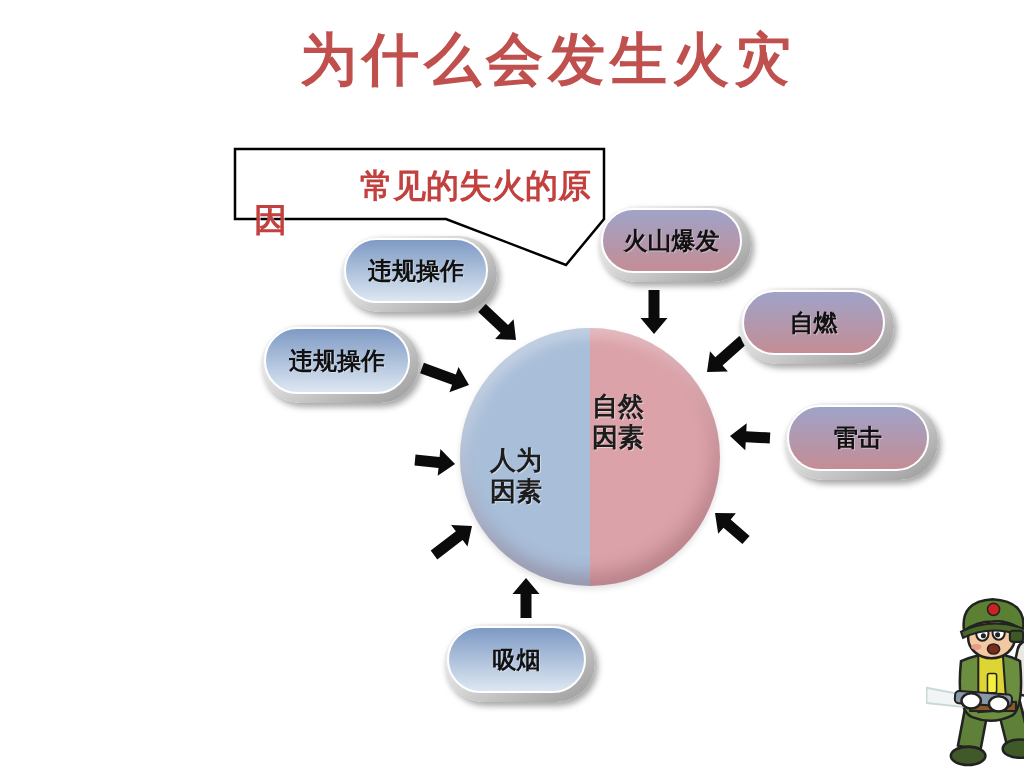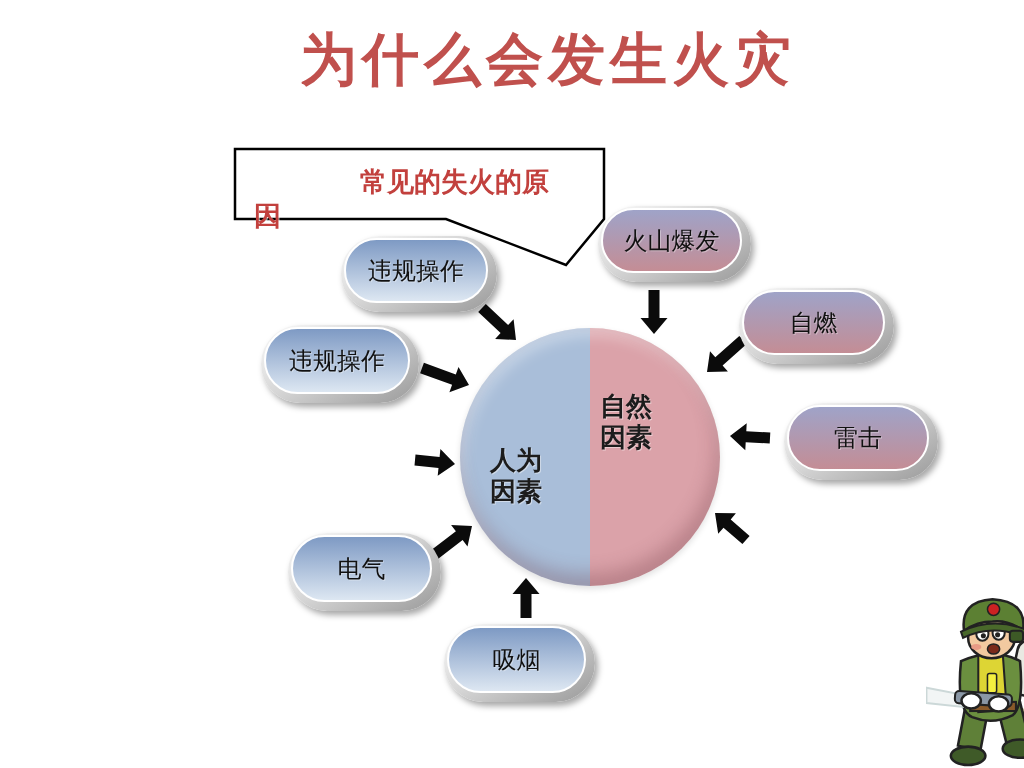--- a/index.html
+++ b/index.html
@@ -5,45 +5,45 @@
   html,body{margin:0;padding:0;background:#fff;}
   .slide{position:relative;width:1024px;height:768px;background:#ffffff;overflow:hidden;
          font-family:"Liberation Sans","DejaVu Sans",sans-serif;margin-left:36px;}
   .layer{position:absolute;left:0;top:0;width:1024px;height:768px;pointer-events:none;}
 
   .title{position:absolute;left:0;top:22px;width:1024px;text-align:center;
          font-size:57px;font-weight:bold;letter-spacing:5px;
          font-family:"Liberation Sans","DejaVu Sans",sans-serif;}
 
   .callout-line{position:absolute;font-family:"Liberation Serif","DejaVu Serif",serif;
-                font-weight:bold;font-size:27px;white-space:nowrap;z-index:6;
+                font-weight:bold;font-size:33px;white-space:nowrap;z-index:6;
                 text-shadow:1px 1px 0 rgba(255,255,255,.6);}
   .callout-l1{left:324px;top:164px;}
   .callout-l2{left:218px;top:198px;}
 
   .circle{position:absolute;left:424px;top:328px;width:260px;height:258px;border-radius:50%;
           background:linear-gradient(90deg,#a9bed9 0 50%,#dba2a9 50% 100%);
           box-shadow:inset -4px -12px 18px rgba(110,55,65,.30),
                      inset 4px 8px 14px rgba(255,255,255,.35),
                      0 3px 6px rgba(0,0,0,.12);
           z-index:3;}
   .circle-label{position:absolute;font-family:"Liberation Serif","DejaVu Serif",serif;
                 font-weight:bold;font-size:26px;line-height:31px;color:#1c1c1c;
                 text-shadow:1px 1px 0 rgba(255,255,255,.45);}
   .label-human{left:30px;top:117px;}
-  .label-natural{left:140px;top:63px;}
+  .label-natural{left:132px;top:63px;}
 
   .bubble{position:absolute;border-radius:999px;z-index:4;
           background:linear-gradient(150deg,#fbfbfb 0%,#d6d6d6 45%,#999999 100%);
           box-shadow:3px 4px 6px rgba(0,0,0,.35);}
   .bubble .inner{position:absolute;left:3px;top:2px;right:9px;bottom:9px;
                  border:2px solid #ffffff;border-radius:999px;
                  display:flex;align-items:center;justify-content:center;
                  font-family:"Liberation Serif","DejaVu Serif",serif;
-                 font-weight:normal;font-size:24px;color:#111;
+                 font-weight:bold;font-size:24px;color:#111;
                  text-shadow:1px 1px 0 rgba(255,255,255,.35);}
   .bubble.blue .inner{background:linear-gradient(#7e9ac4,#dde7f2);}
   .bubble.pink .inner{background:linear-gradient(#9fa3c8,#c48d95);}
 
   .mascot{position:absolute;left:890px;top:590px;width:128px;height:178px;z-index:5;}
 </style>
 </head>
 <body>
 
 <div class="slide">
@@ -77,23 +77,20 @@
       <div>自然</div>
       <div>因素</div>
     </div>
   </div>
 
   <div class="bubble blue" style="left:305px;top:236px;width:156px;height:76px;">
     <div class="inner">违规操作</div>
   </div>
   <div class="bubble blue" style="left:225px;top:325px;width:158px;height:78px;">
     <div class="inner">违规操作</div>
-  </div>
-  <div class="bubble blue" style="left:252px;top:533px;width:153px;height:78px;">
-    <div class="inner">电气</div>
   </div>
   <div class="bubble blue" style="left:408px;top:624px;width:151px;height:78px;">
     <div class="inner">吸烟</div>
   </div>
 
   <div class="bubble pink" style="left:562px;top:206px;width:153px;height:76px;">
     <div class="inner">火山爆发</div>
   </div>
   <div class="bubble pink" style="left:703px;top:288px;width:155px;height:76px;">
     <div class="inner">自燃</div>

